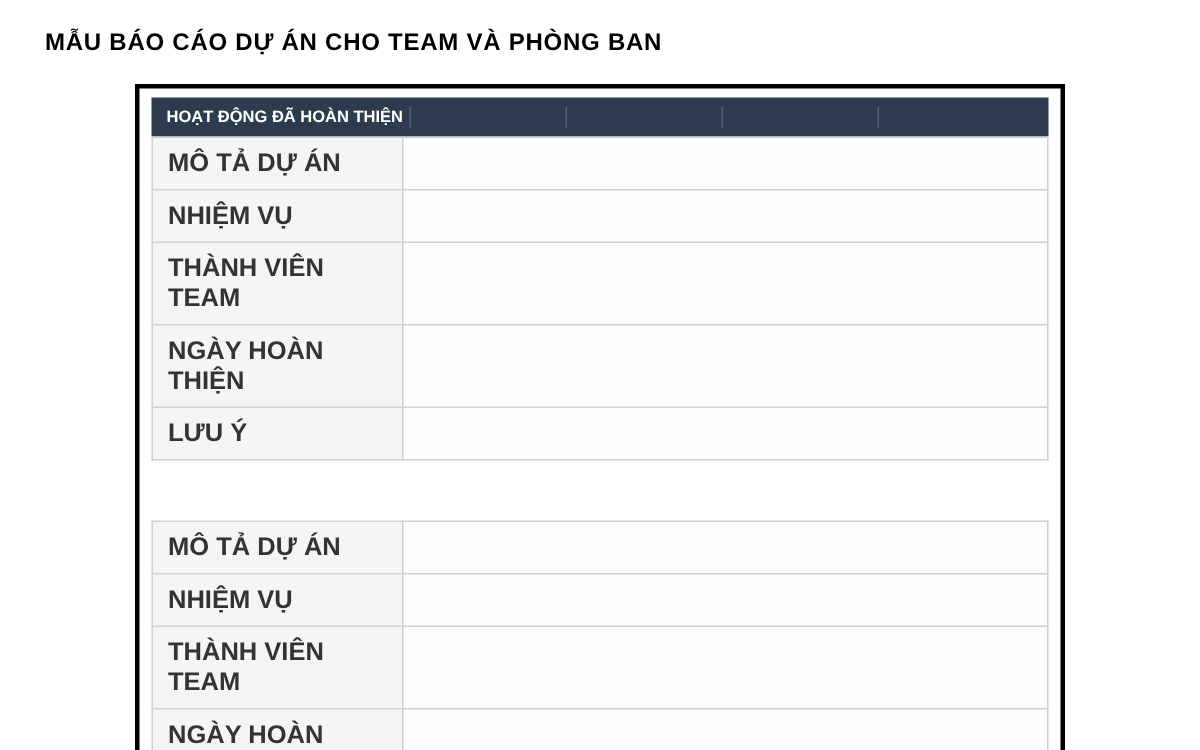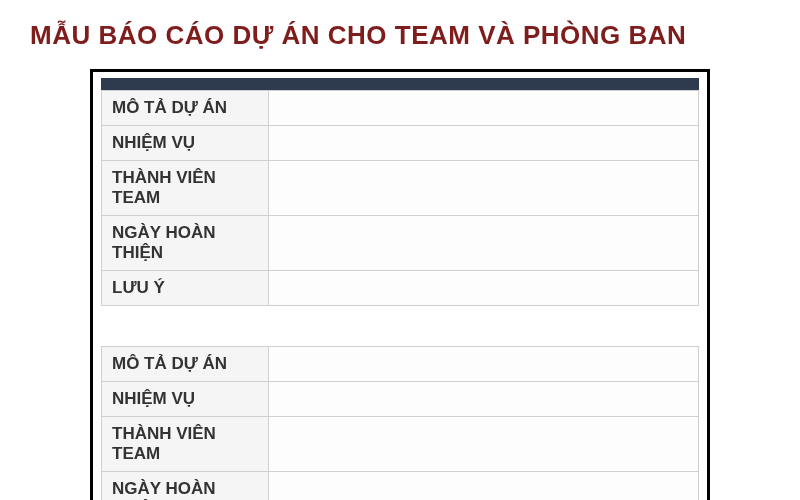--- a/index.html
+++ b/index.html
@@ -4,25 +4,25 @@
   <style>
     * { margin: 0; padding: 0; box-sizing: border-box; }
     body {
       font-family: Arial, Helvetica, sans-serif;
       background: #ffffff;
       width: 800px;
       height: 500px;
       padding: 20px 30px;
     }
     .page-title {
-      font-size: 26px;
+      font-size: 16px;
       font-weight: 900;
       letter-spacing: 0.5px;
       margin-bottom: 18px;
-      color: #7f1d1d;
+      color: #000000;
     }
     .frame {
       border: 3px solid #000;
       margin: 0 auto;
       width: 620px;
       background: #fff;
     }
     .section {
       padding: 6px 8px;
     }
@@ -76,20 +76,21 @@
     }
   </style>
 </head>
 <body>
 
 <h1 class="page-title">MẪU BÁO CÁO DỰ ÁN CHO TEAM VÀ PHÒNG BAN</h1>
 
 <div class="frame">
   <div class="section">
     <div class="header-bar">
+      <div class="header-bar-text">HOẠT ĐỘNG ĐÃ HOÀN THIỆN</div>
       <div class="header-dividers">
         <div></div>
           <div></div>
           <div></div>
           <div></div>
       </div>
     </div>
     <table>
       <tbody>
           <tr>

